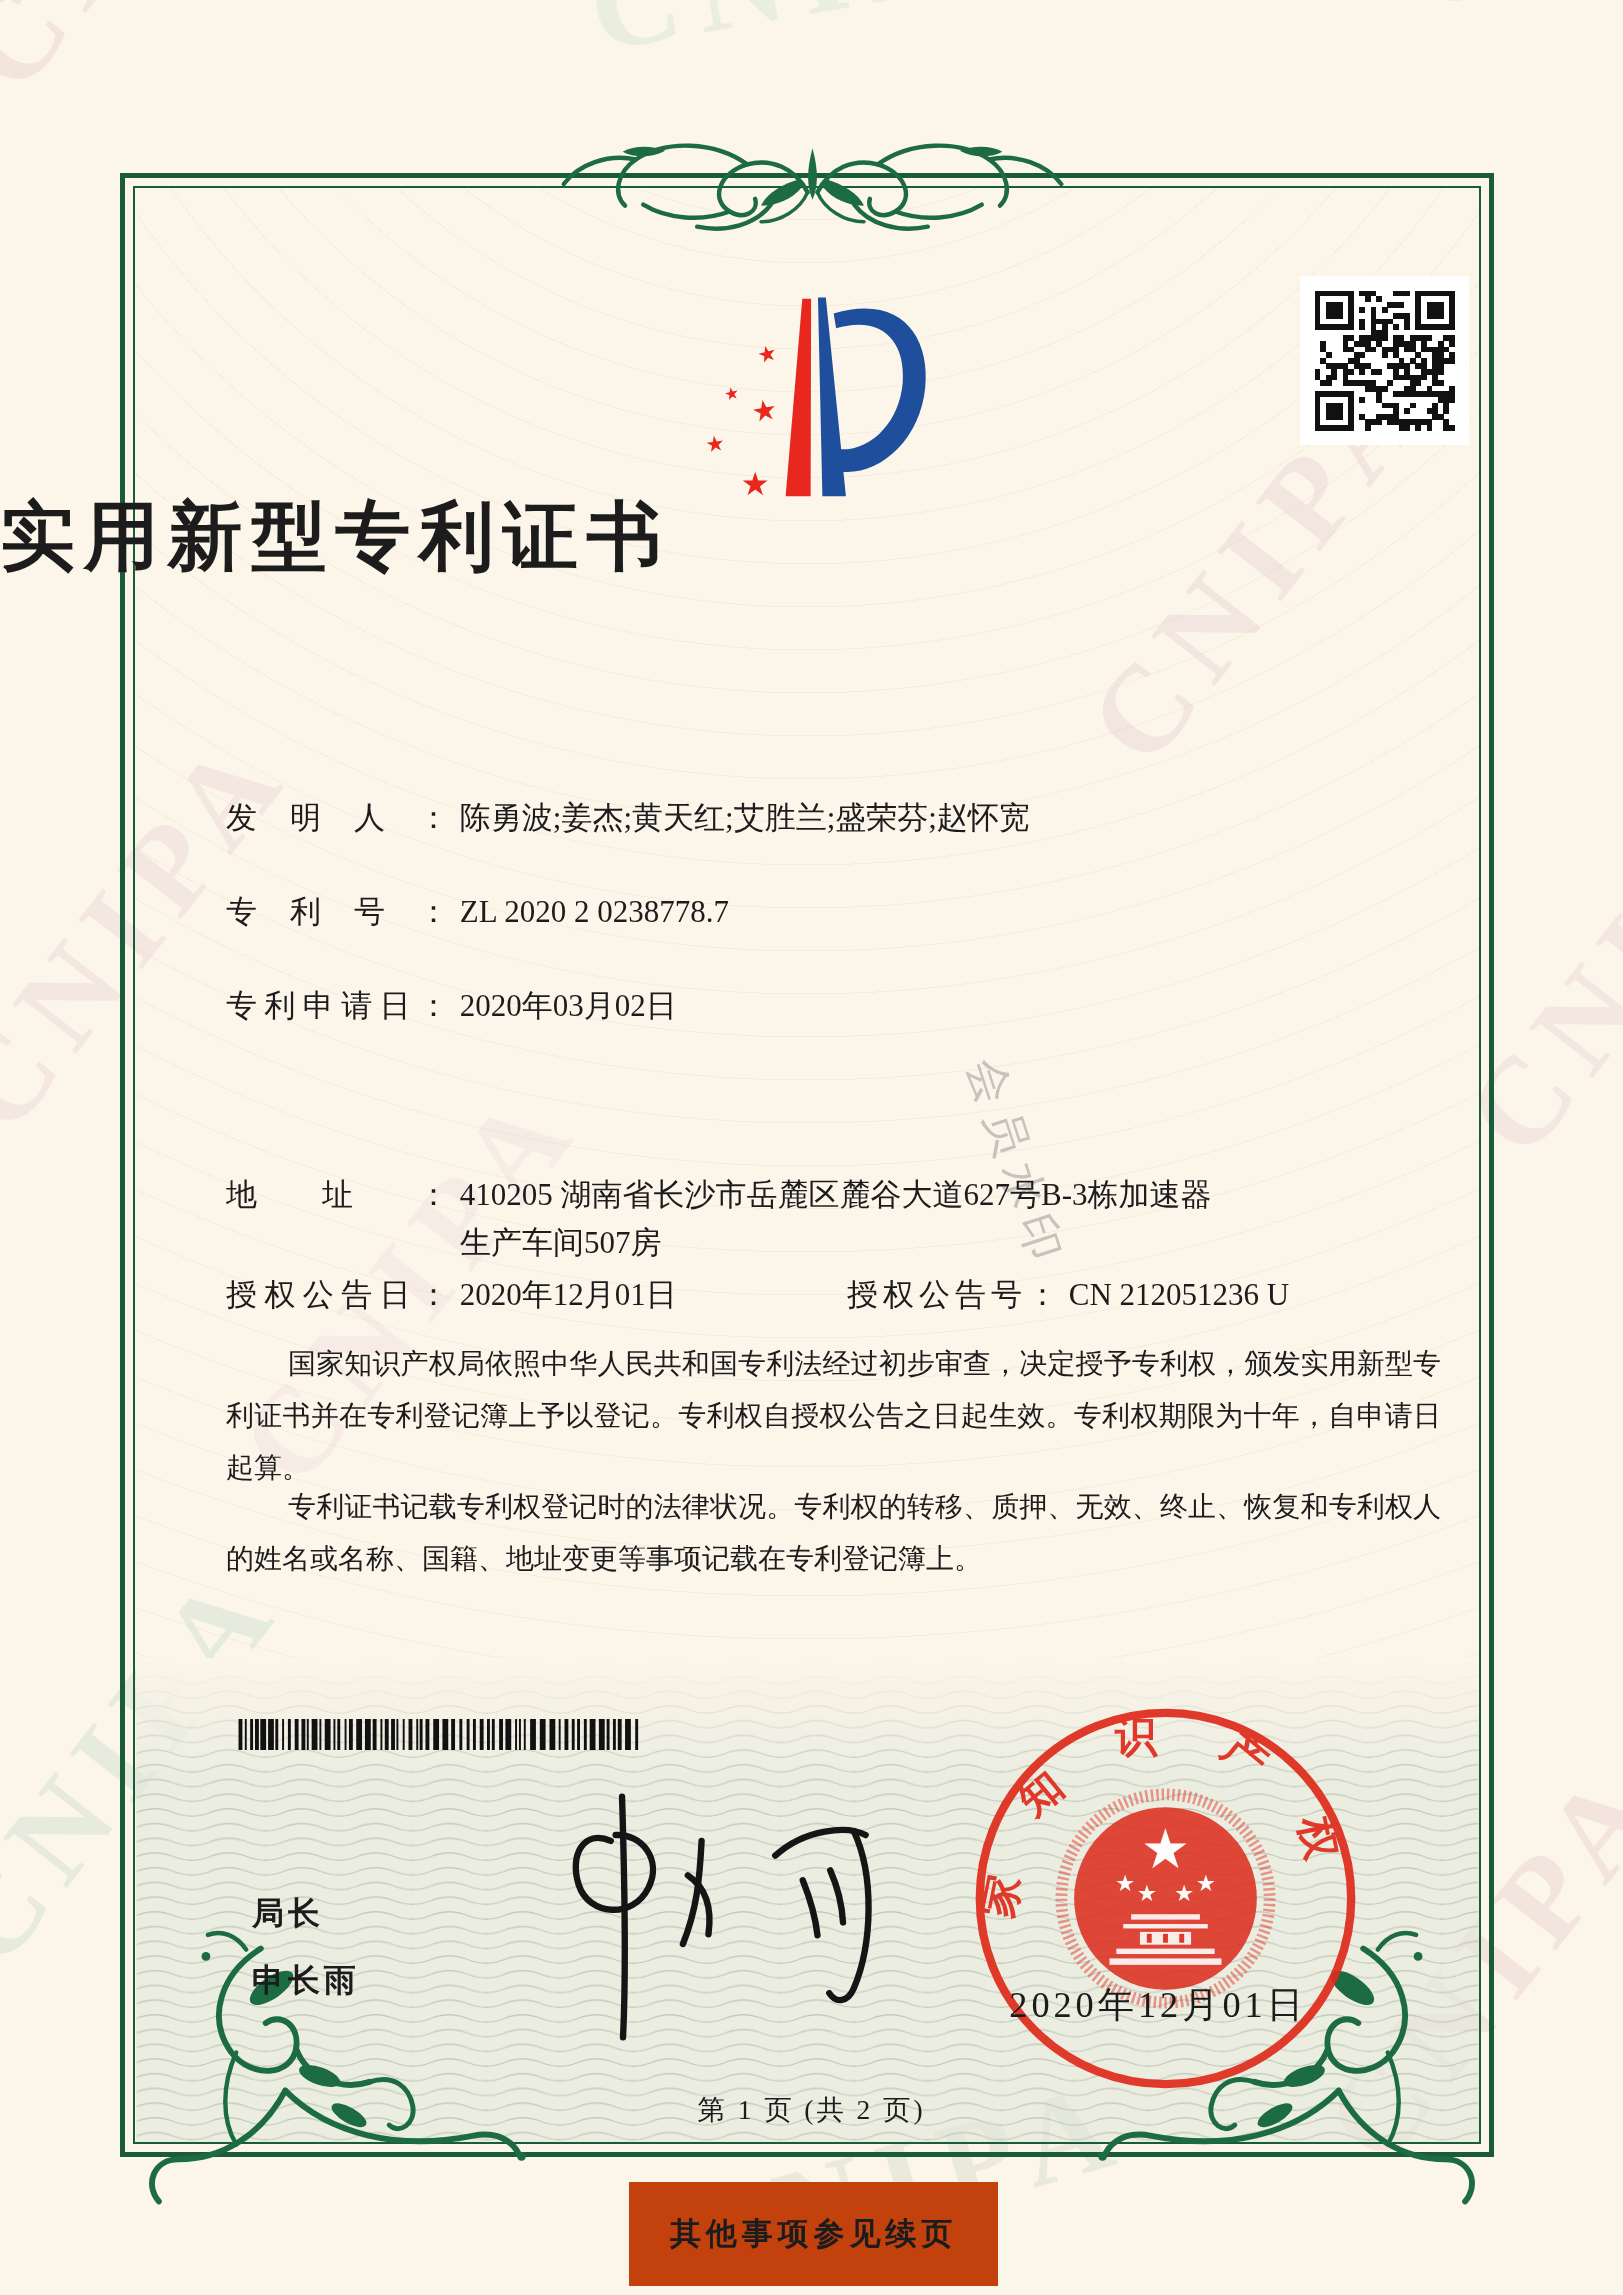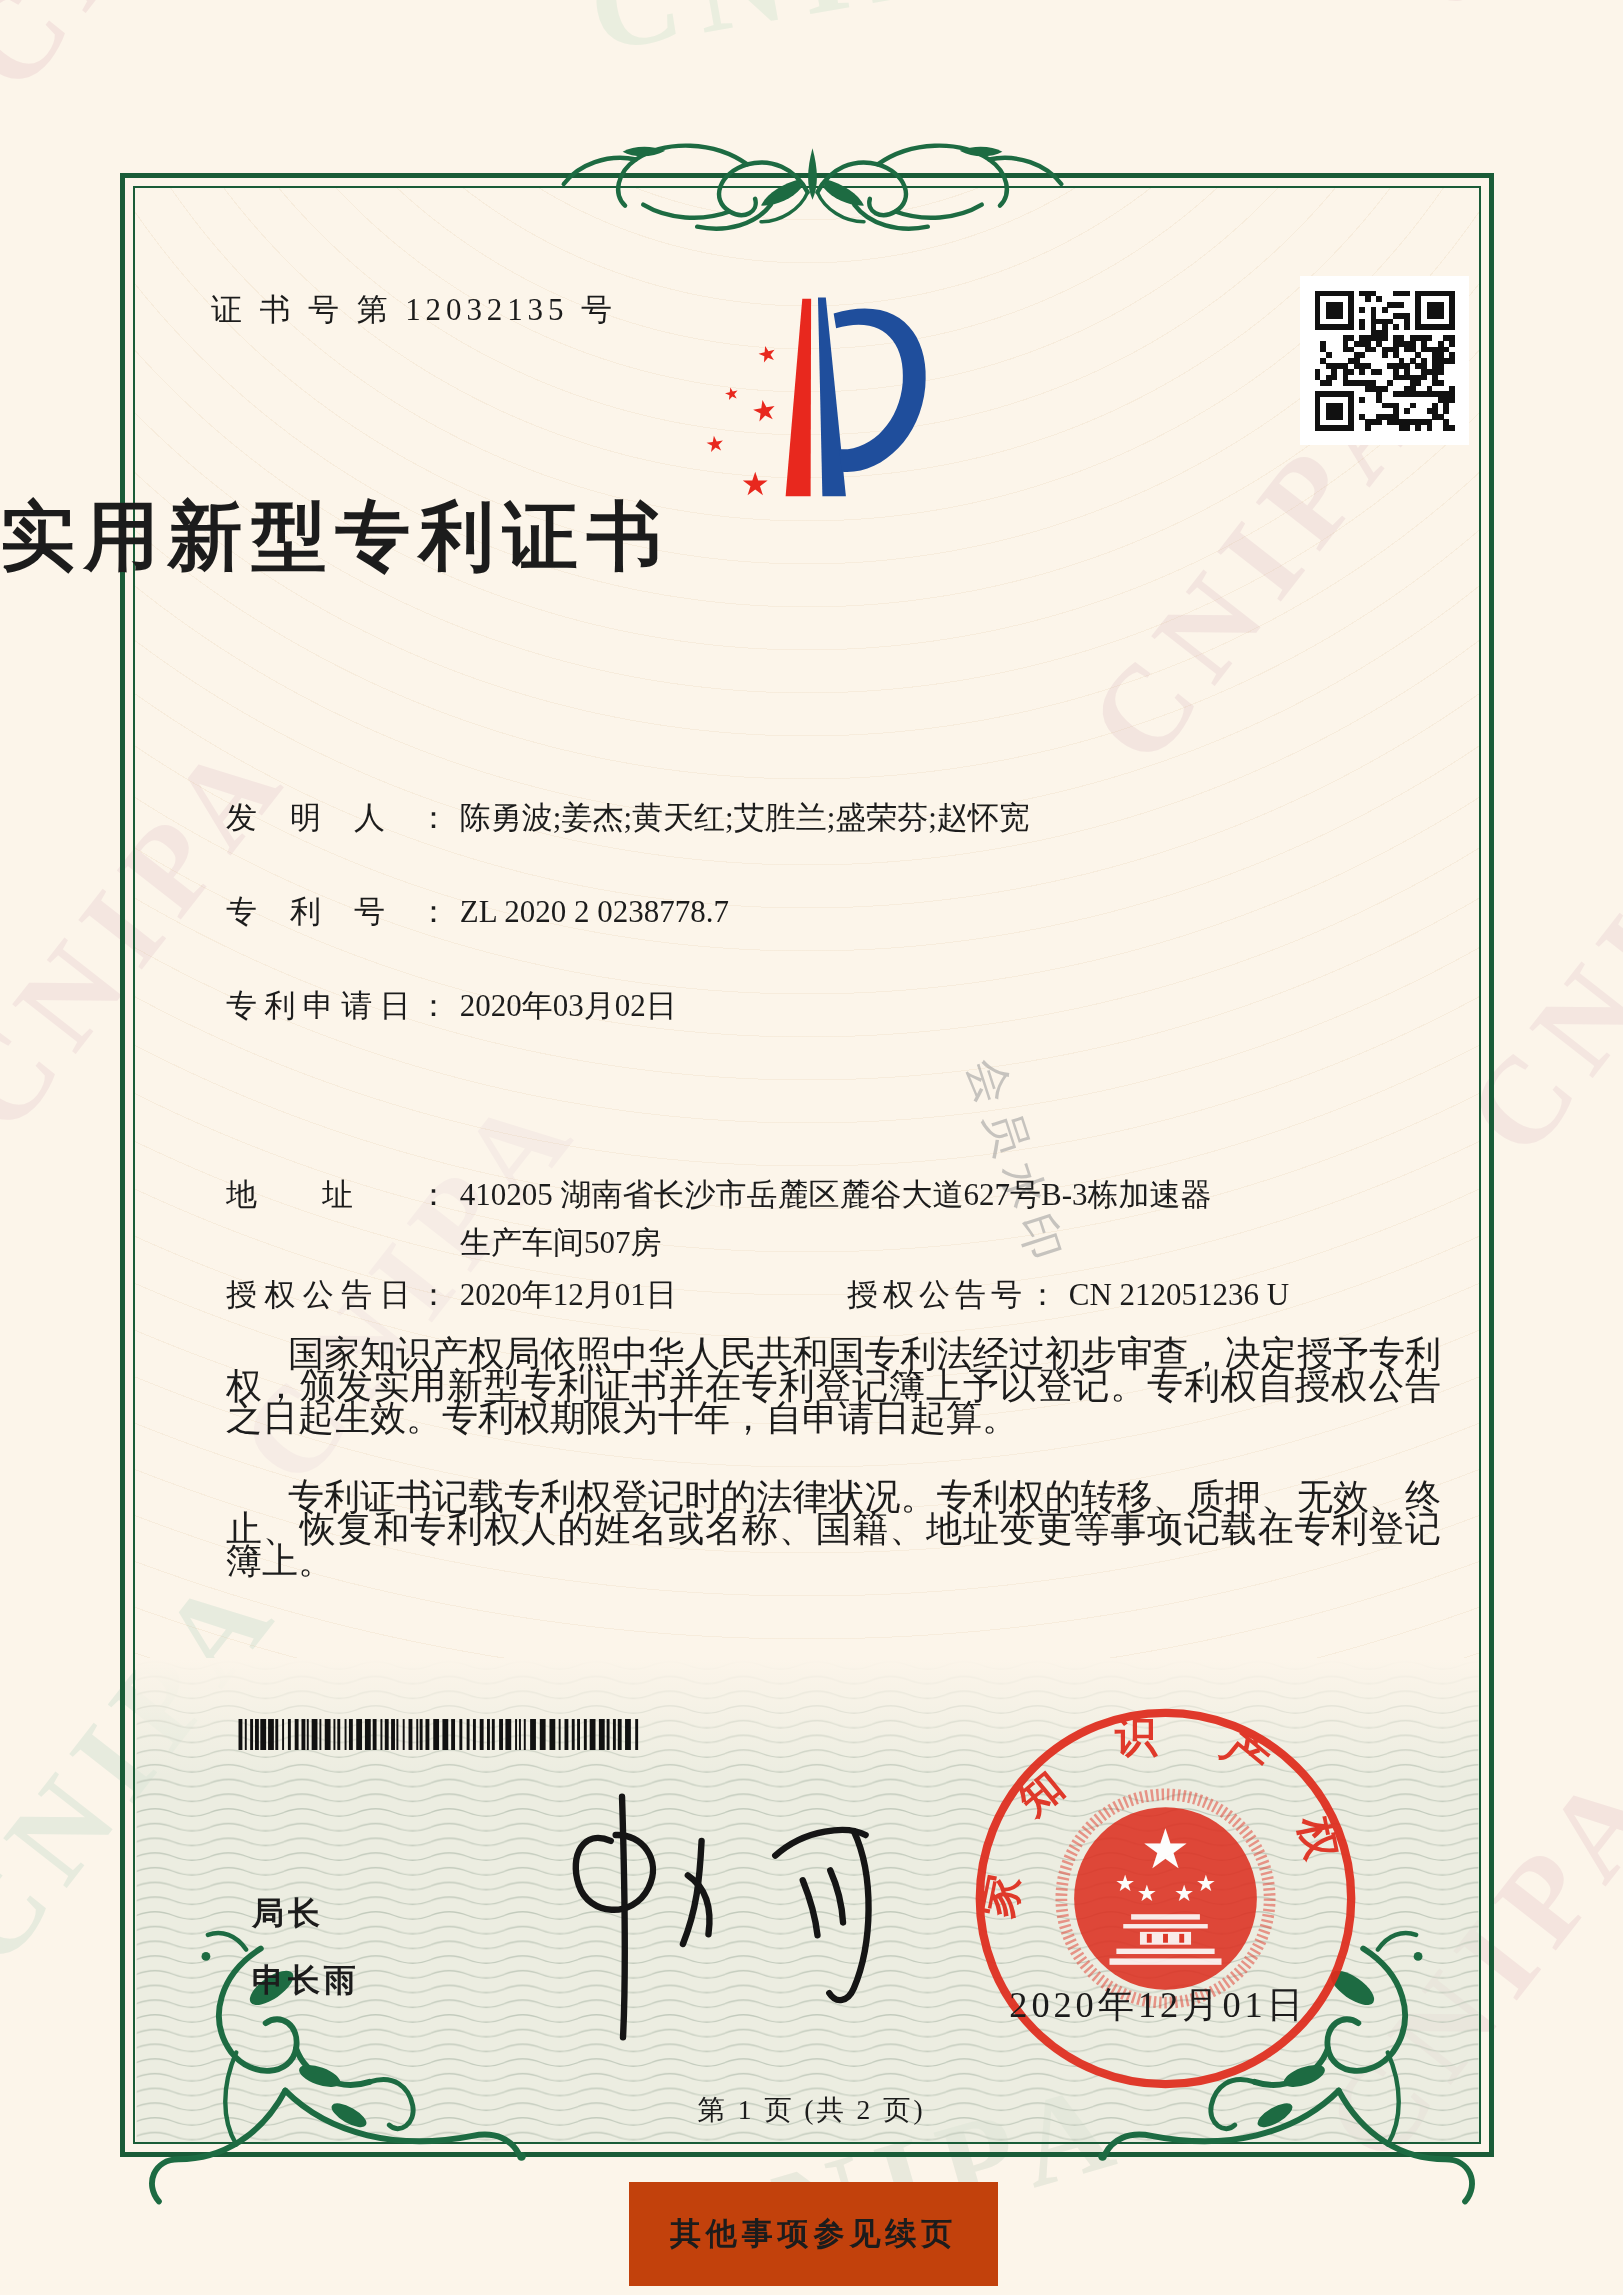--- a/index.html
+++ b/index.html
@@ -27,21 +27,21 @@
   .cert-no{position:absolute;left:211px;top:289px;font-size:31px;letter-spacing:4.9px;z-index:4;}
   .title{position:absolute;left:0;top:487px;width:100%;text-align:left;font-size:75px;
       font-weight:bold;letter-spacing:8.8px;z-index:4;}
   
   .row{position:absolute;left:226px;width:1215px;font-size:31px;line-height:48px;z-index:4;}
   .lbl{display:inline-block;width:223px;text-align:justify;text-align-last:justify;vertical-align:top;}
   .val{display:inline-block;margin-left:10.8px;vertical-align:top;}
   .val2{margin-left:234px;}
   .pair2{position:absolute;left:621px;top:0;}
   .pair2 .lbl{width:211px;}
-  .para{position:absolute;left:226px;width:1215px;font-size:36px;line-height:32px;
+  .para{position:absolute;left:226px;width:1215px;font-size:28px;line-height:52px;
       text-align:justify;text-indent:62px;z-index:4;font-family:Liberation Serif, serif;}
   
   .officer{position:absolute;left:241px;font-size:32px;font-weight:bold;letter-spacing:3.9px;z-index:4;margin-left:11px;}
   .footer-page{position:absolute;left:0;top:2092px;width:100%;text-align:center;font-size:27.5px;
       letter-spacing:2.9px;z-index:4;}
   .cont-strip{position:absolute;left:629px;top:2182px;width:369px;height:104px;background:#c2410c;
       z-index:4;display:flex;align-items:center;justify-content:center;}
   .cont-note{font-size:31px;font-weight:bold;letter-spacing:4.9px;}
   .svgdec{position:absolute;z-index:3;}
   .stamp{position:absolute;z-index:5;}
@@ -123,21 +123,20 @@
       <path d="M 430 330 C 382 420 302 470 212 470 C 162 470 142 520 172 556"></path>
       <path d="M 330 252 C 300 320 300 390 330 440" stroke-width="9"></path>
     </g>
     <ellipse cx="402" cy="120" rx="52" ry="22" transform="rotate(-35 402 120)" fill="#1d6b42"></ellipse>
     <ellipse cx="500" cy="300" rx="44" ry="18" transform="rotate(20 500 300)" fill="#1d6b42"></ellipse>
     <ellipse cx="560" cy="380" rx="40" ry="16" transform="rotate(30 560 380)" fill="#1d6b42"></ellipse>
     <circle cx="268" cy="56" r="9" fill="#1d6b42"></circle>
     <circle cx="912" cy="464" r="9" fill="#1d6b42"></circle>
   </svg>
 
-  <div class="cert-no">证 书 号 第 12032135 号</div>
 
   <svg class="svgdec" style="left:694px;top:267px;z-index:4;" width="245" height="245" viewBox="0 0 500 500" xmlns="http://www.w3.org/2000/svg">
     <polygon points="221,65 239,65 238,468 187,468" fill="#e8281e"></polygon>
     <polygon points="253,62 269,62 310,468 262,468" fill="#1f4e9c"></polygon>
     <path d="M 285 95 C 420 55 482 140 472 245 C 462 352 380 425 302 418 L 296 372
              C 362 376 420 315 426 235 C 432 148 380 98 290 125 Z" fill="#1f4e9c"></path>
     <g fill="#e8281e" font-family="'DejaVu Sans',sans-serif" text-anchor="middle">
       <text x="153" y="192" font-size="44" transform="rotate(-14 153 192)">★</text>
       <text x="79" y="270" font-size="34" transform="rotate(-12 79 270)">★</text>
       <text x="147" y="313" font-size="58" transform="rotate(-10 147 313)">★</text>

